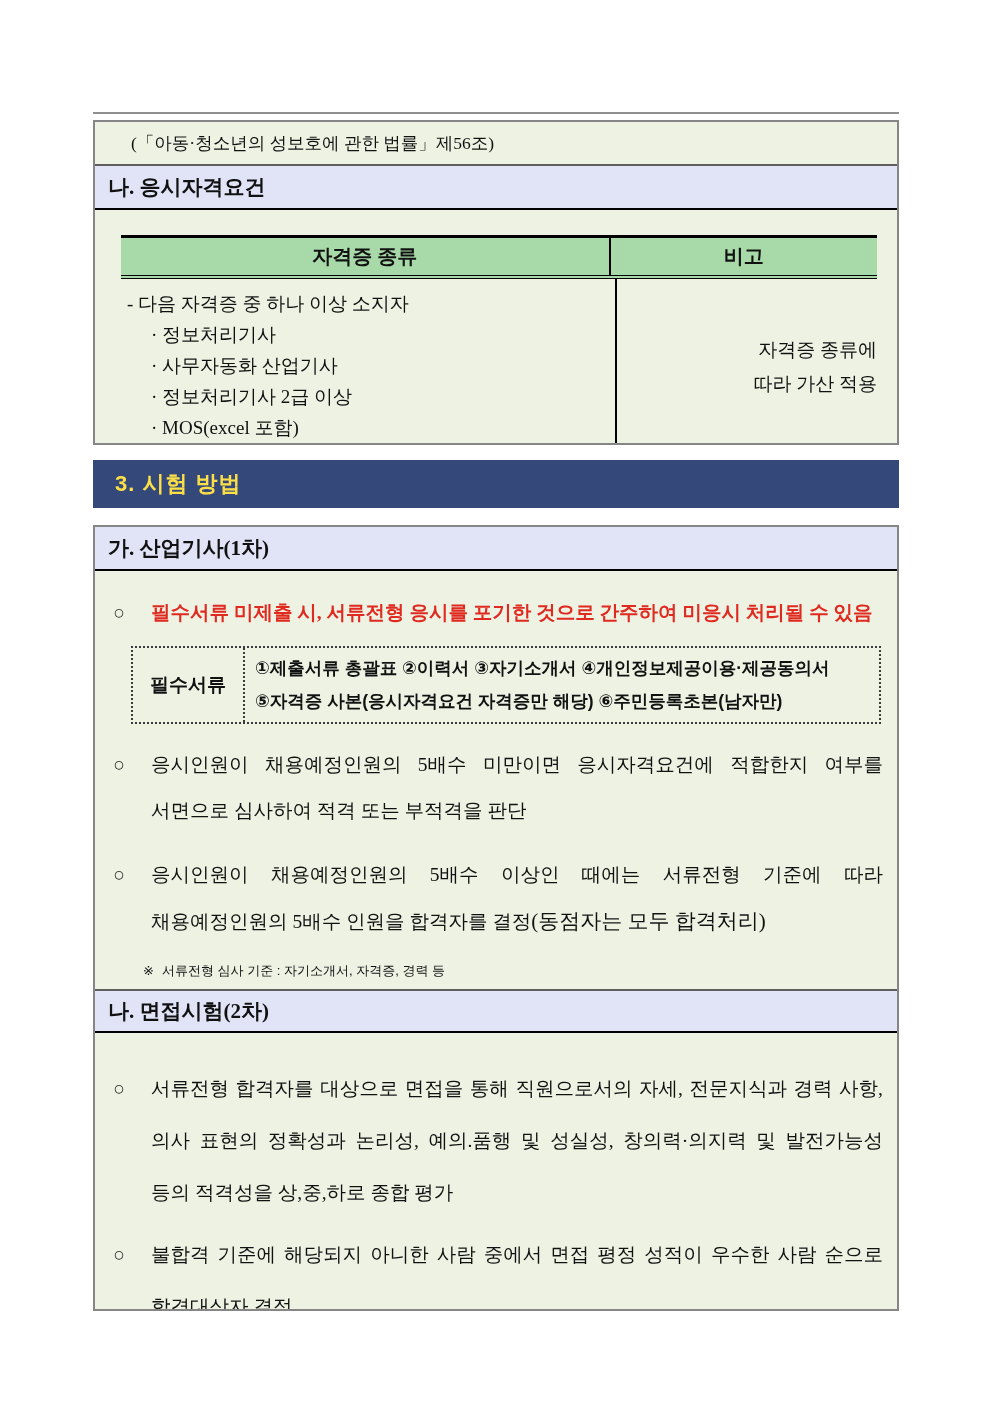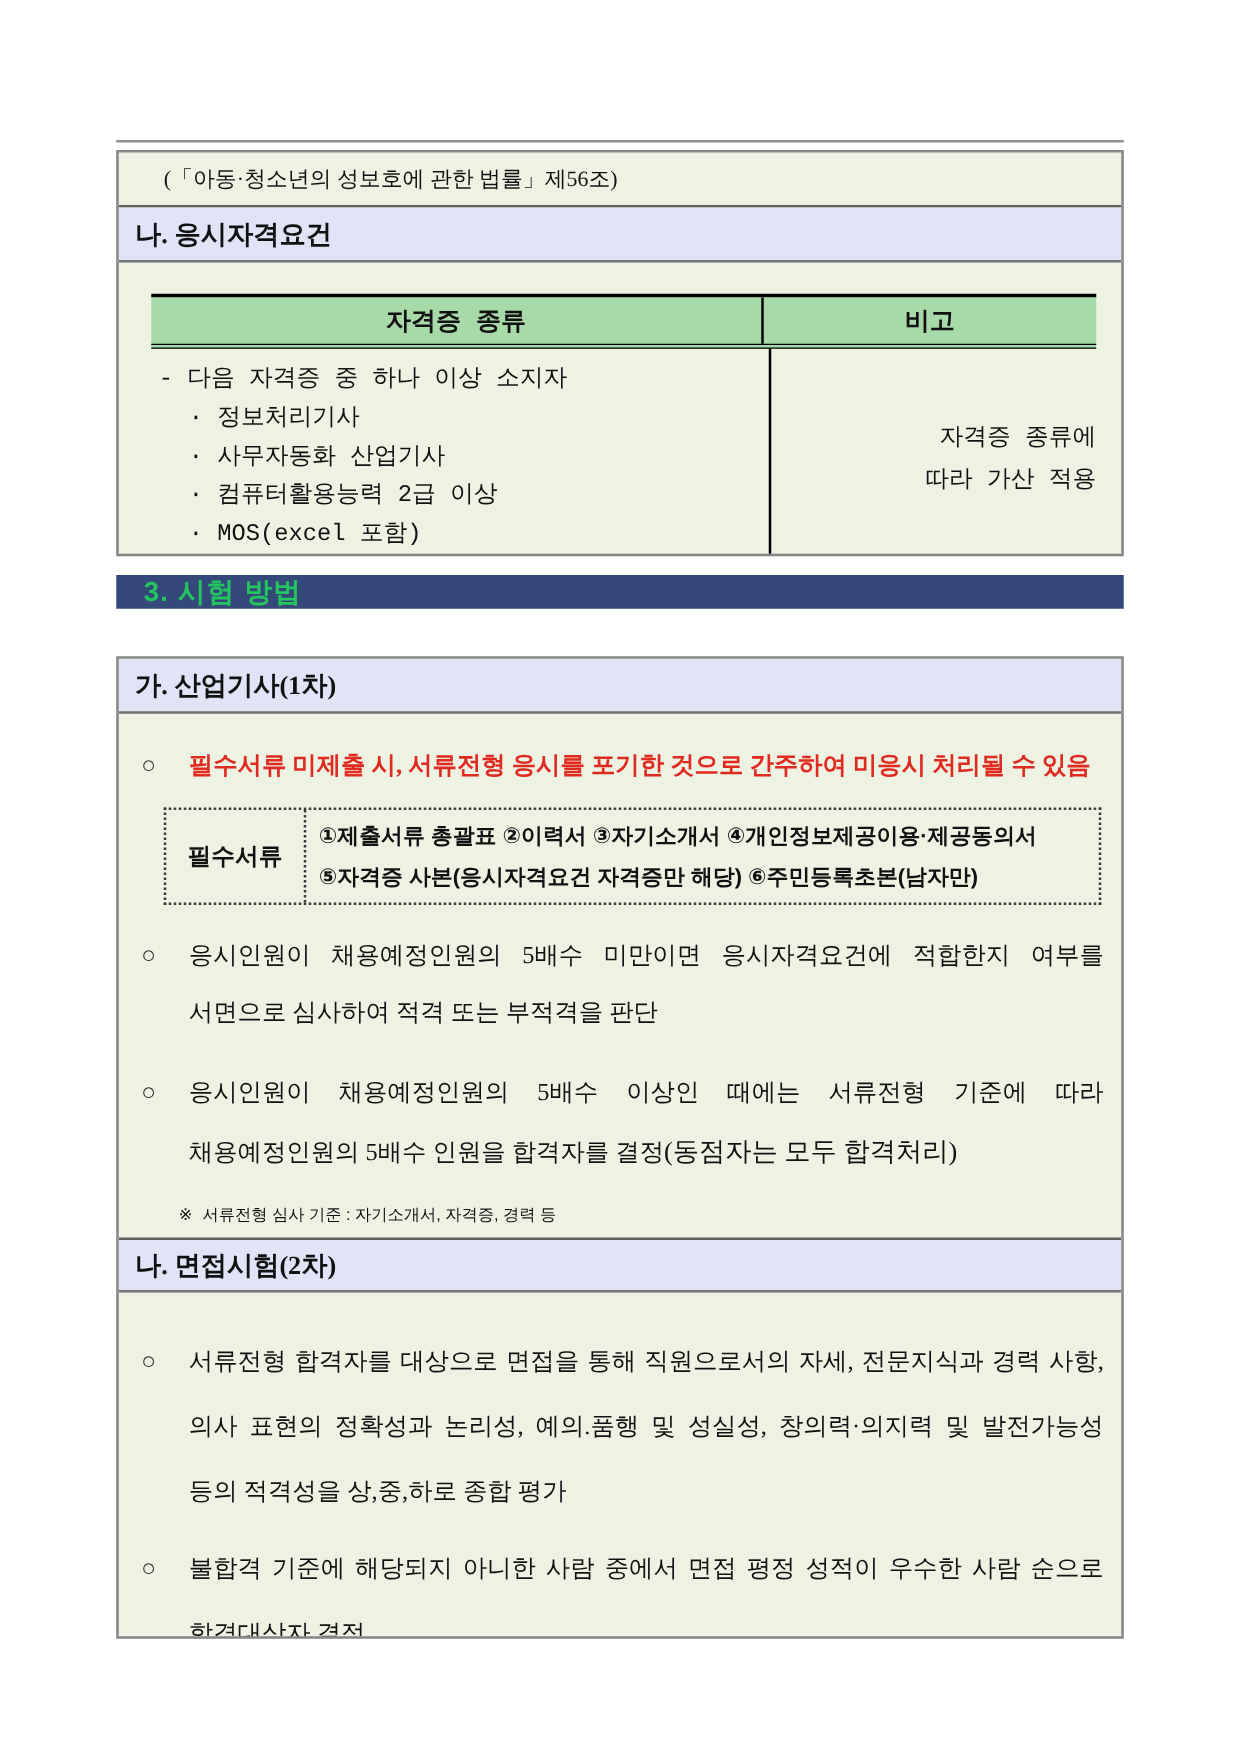--- a/index.html
+++ b/index.html
@@ -10,47 +10,47 @@
   }
   .abs{position:absolute;box-sizing:border-box;}
   .topline{left:93px;top:112px;width:806px;height:2px;background:#8f8f8f;}
 
   
   .secbox{left:93px;width:806px;border:2px solid #868686;background:#edf2e3;overflow:hidden;}
   .band{
     height:44px;background:#e0e4f6;display:flex;align-items:center;
     padding-left:13px;font-size:21px;font-weight:bold;box-sizing:border-box;
   }
-  .band-bordered-bottom{border-bottom:2px solid #737373;}
+  .band-bordered-bottom{border-bottom:2px solid #000000;}
   .band-bordered-top{border-top:2px solid #5f5f5f;}
 
   
   .box1{top:120px;height:325px;}
   .law-row{
     height:44px;display:flex;align-items:center;padding-left:36px;
     font-size:17.5px;border-bottom:2px solid #5f5f5f;box-sizing:border-box;
   }
   .table-wrap{padding:25px 20px 0 26px;}
-  .cert-table{border-top:3px solid #000;border-bottom:3px solid #14b8a6;font-family:Liberation Mono, monospace;}
+  .cert-table{border-top:3px solid #000;border-bottom:3px solid #14b8a6;}
   .cert-head{display:flex;background:#a8d9a8;border-bottom:4px double #000;}
   .cert-head .cell{padding:5px 0;text-align:center;font-weight:bold;font-size:20px;}
   .col1{width:64.5%;}
   .col2{flex:1;border-left:2px solid #000;}
   .cert-body{display:flex;}
   .cert-body .c-left{width:64.5%;padding:9px 0 12px 6px;font-size:19px;}
   .cert-body .c-left .tline{line-height:31px;}
   .cert-body .c-left .tline.sub{padding-left:24px;}
   .cert-body .c-right{
     flex:1;border-left:2px solid #000;display:flex;flex-direction:column;
     justify-content:center;align-items:flex-end;font-size:19px;line-height:34px;
   }
 
   
   .navybar{
-    left:93px;top:460px;width:806px;height:27px;background:#34497a;color:#22c55e;
+    left:93px;top:460px;width:806px;height:48px;background:#34497a;color:#fde047;
     display:flex;align-items:center;padding-left:22px;
     font-family:"Liberation Sans","DejaVu Sans",sans-serif;
     font-weight:bold;font-size:22px;letter-spacing:1px;
   }
 
   
   .box2{top:525px;height:786px;}
   .body1{padding:22px 14px 0 18px;}
   .body2{padding:30px 14px 0 18px;}
 
@@ -93,21 +93,21 @@
     <div class="cert-table">
       <div class="cert-head">
         <div class="cell col1">자격증 종류</div>
         <div class="cell col2">비고</div>
       </div>
       <div class="cert-body">
         <div class="c-left">
           <div class="tline">- 다음 자격증 중 하나 이상 소지자</div>
           <div class="tline sub">· 정보처리기사</div>
           <div class="tline sub">· 사무자동화 산업기사</div>
-          <div class="tline sub">· 컴퓨터활용능력 2급 이상</div>
+          <div class="tline sub">· 정보처리기사 2급 이상</div>
           <div class="tline sub">· MOS(excel 포함)</div>
         </div>
         <div class="c-right">
           <div>자격증 종류에</div>
           <div>따라 가산 적용</div>
         </div>
       </div>
     </div>
   </div>
 </div>

